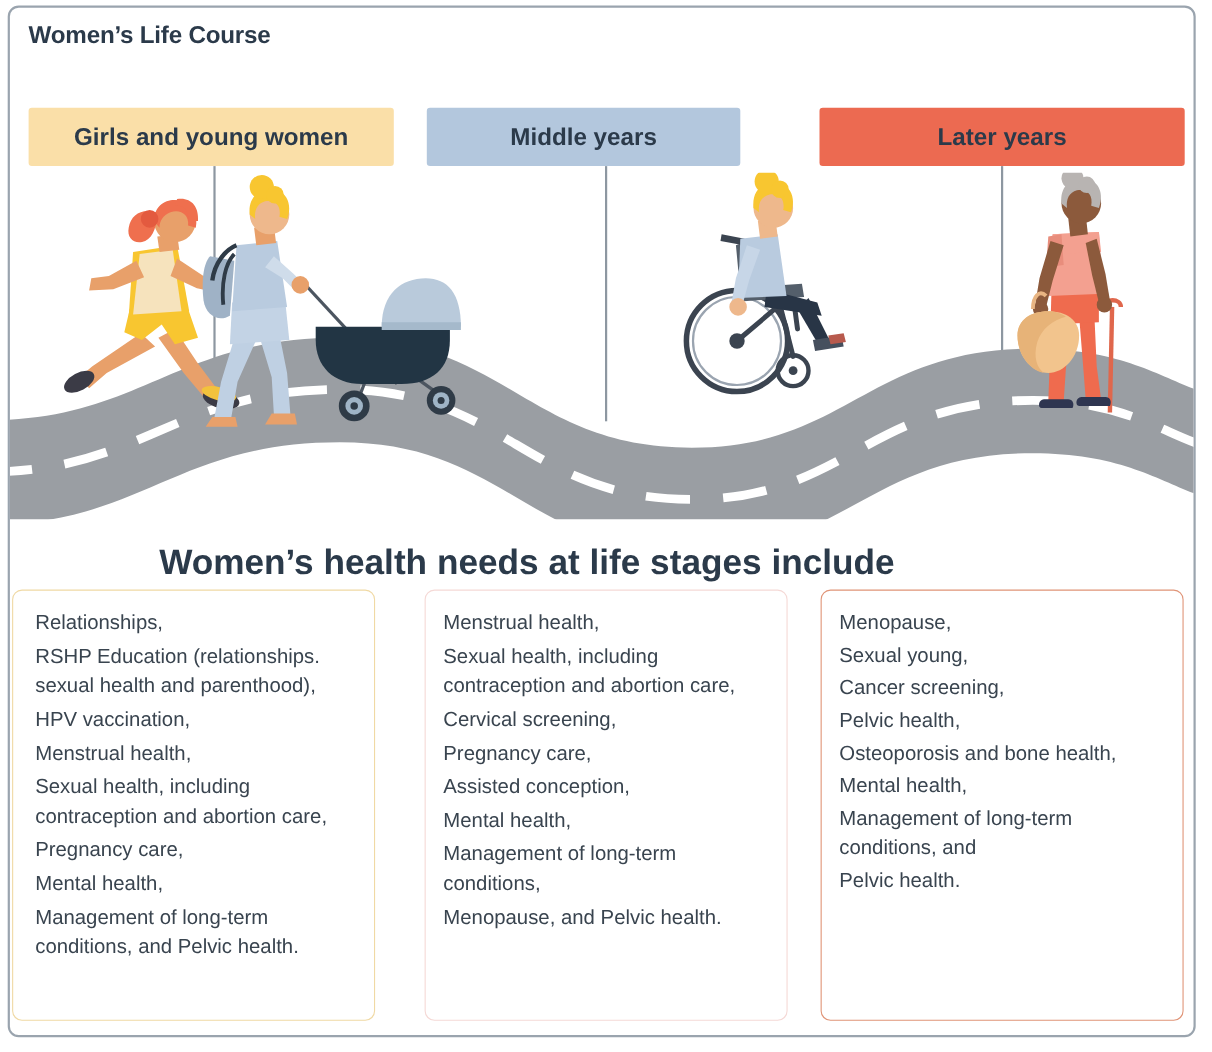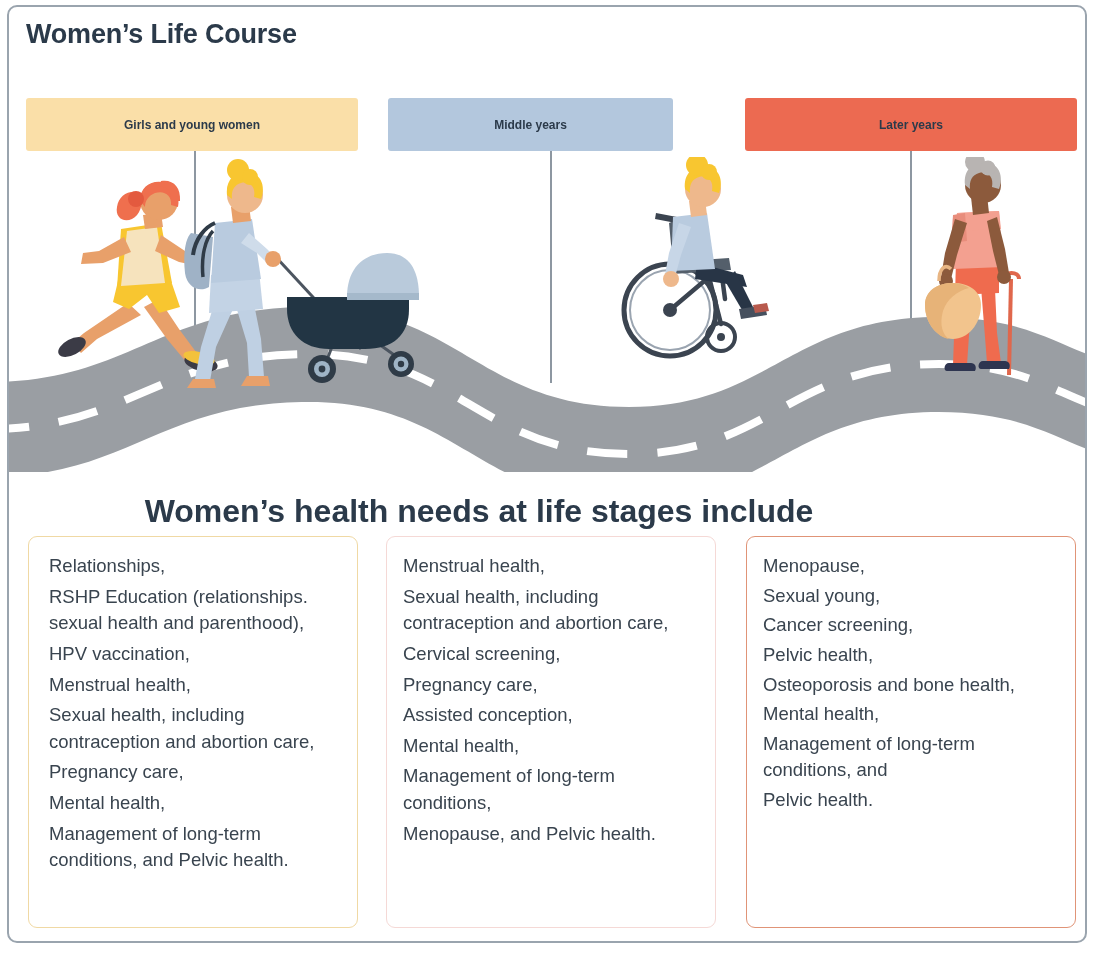--- a/index.html
+++ b/index.html
@@ -16,35 +16,35 @@
     border:2px solid #9aa4ae;
     border-radius:10px;
     background:#fff;
     box-sizing:border-box;
     overflow:hidden;
   }
   
   .page-title{
     position:absolute;
     left:17px;top:12px;
-    font-size:27px;
+    font-size:22px;
     font-weight:bold;
     letter-spacing:-0.2px;
     color:#2b3a4a;
     white-space:nowrap;
   }
   
   .stage-box{
     position:absolute;
     height:53px;
     border-radius:3px;
     display:flex;
     align-items:center;
     justify-content:center;
-    font-size:12px;
+    font-size:22px;
     font-weight:bold;
     color:#2b3a4a;
     box-sizing:border-box;
   }
   .stage-1{left:17px;  top:91px; width:332px; background:#fadfa8;}
   .stage-2{left:379px; top:91px; width:285px; background:#b3c7dd;}
   .stage-3{left:736px; top:91px; width:332px; background:#ec6a51;}
   
   .connector{
     position:absolute;
@@ -74,21 +74,21 @@
   .needs-col{
     position:absolute;
     top:529px;
     width:330px;
     height:392px;
     border-radius:9px;
     background:#fff;
     box-sizing:border-box;
     padding:16px 16px 10px 16px;
   }
-  .col-1{left:19px;  border:1.5px solid #f0d9a4;padding-left:20px;}
+  .col-1{left:2px;  border:1.5px solid #f0d9a4;padding-left:20px;}
   .col-2{left:377px; border:1.5px solid #f5d9d6;}
   .col-3{left:737px; border:1.5px solid #e09477;}
   .needs-list{
     list-style:none;
     margin:0;padding:0;
     font-size:18.5px;
     line-height:1.44;
     color:#39444f;
   }
   .needs-list li{margin:0 0 4px 0;}

